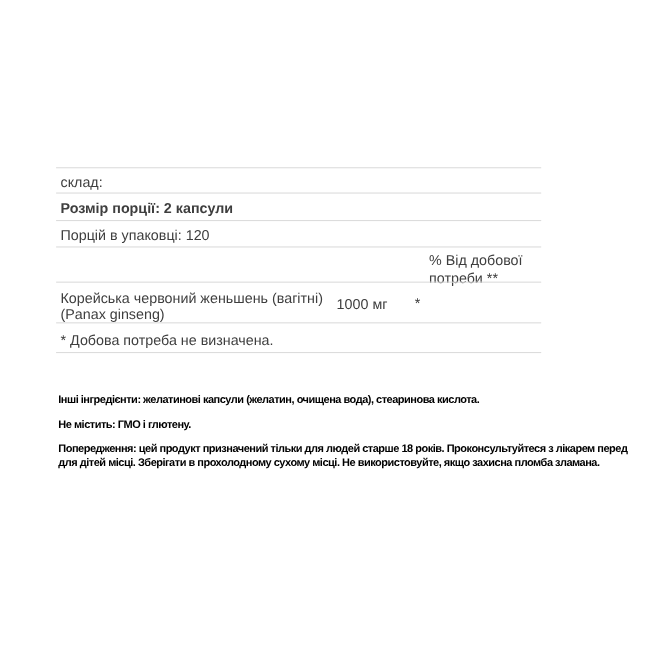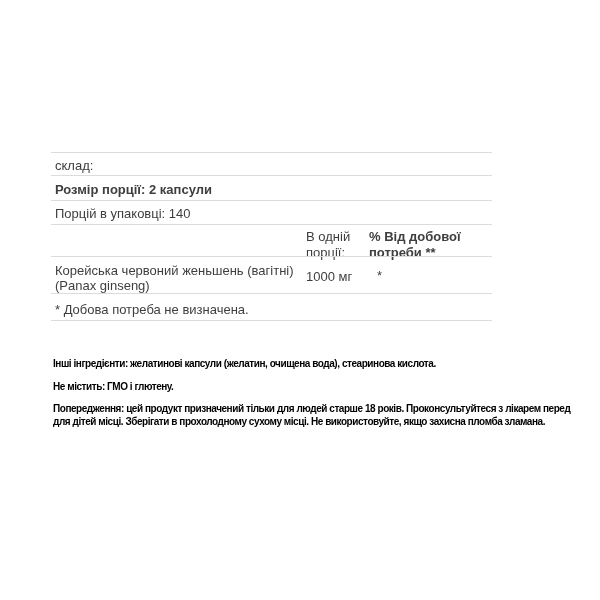--- a/index.html
+++ b/index.html
@@ -31,21 +31,21 @@
   }
   .r-info1 { height: 23px; padding: 5px 0 0 4px; }
   .r-info2 { height: 25px; padding: 6px 0 0 4px; font-weight: bold; }
   .r-info3 { height: 24px; padding: 5px 0 0 4px; }
   .r-head  { height: 32px; }
   .r-head .col2, .r-head .col3 {
     position: absolute; top: 4px;
     line-height: 16px;
   }
   .r-head .col2 { left: 255px; width: 70px; }
-  .r-head .col3 { left: 318px; width: 114px; font-weight: bold; }
+  .r-head .col3 { left: 339px; width: 114px; }
   .r-ing { height: 37px; }
   .r-ing .name {
     padding: 6px 0 0 4px;
     width: 250px;
     line-height: 15px;
   }
   .r-ing .col2 { position: absolute; left: 255px; top: 12px; }
   .r-ing .col3 { position: absolute; left: 326px; top: 11px; }
   .r-foot { height: 27px; padding: 8px 0 0 4px; }
 
@@ -75,25 +75,24 @@
 
     <div class="t-row r-info1">
       <span>склад:</span>
     </div>
 
     <div class="t-row r-info2">
       <span>Розмір порції: 2 капсули</span>
     </div>
 
     <div class="t-row r-info3">
-      <span>Порцій в упаковці: 140</span>
+      <span>Порцій в упаковці: 120</span>
     </div>
 
     <div class="t-row r-head">
-      <span class="col2">В одній порції:</span>
       <span class="col3">% Від добової потреби **</span>
     </div>
 
     <div class="t-row r-ing">
       <div class="name">
         <div>Корейська червоний женьшень (вагітні)</div>
         <div>(Panax ginseng)</div>
       </div>
       <span class="col2">1000 мг</span>
       <span class="col3">*</span>

